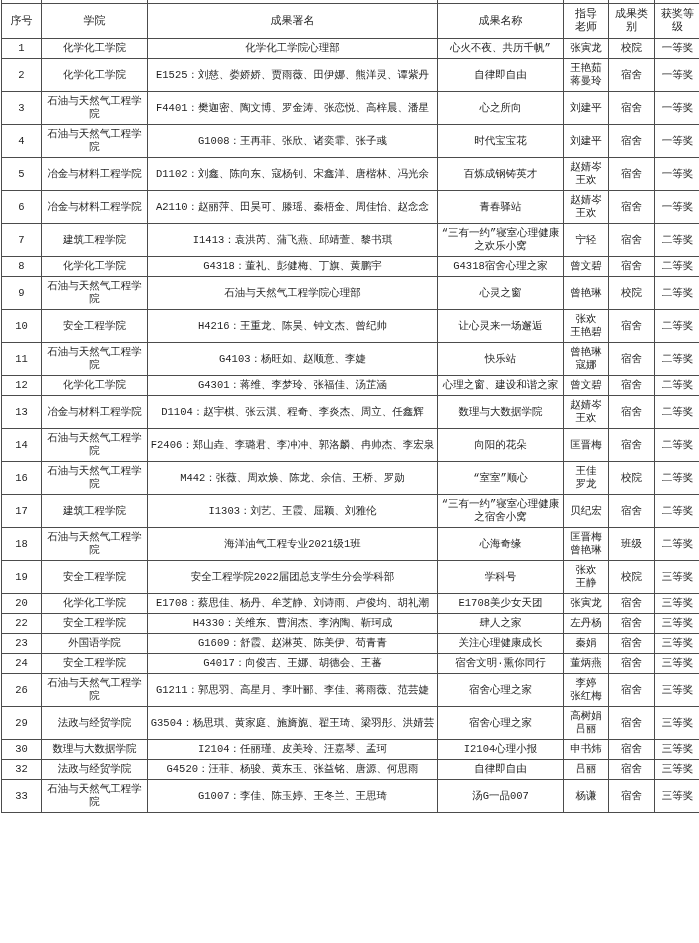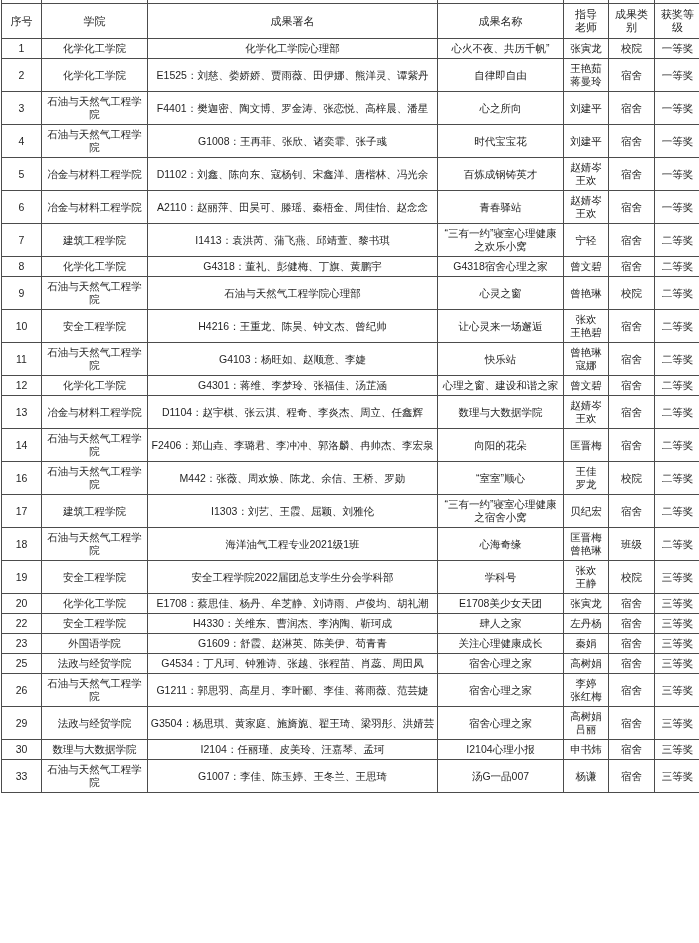--- a/index.html
+++ b/index.html
@@ -1,21 +1,21 @@
 <!DOCTYPE html>
 <html><head>
 <meta charset="utf-8">
 <style>
   html, body { margin: 0; padding: 0; background: #ffffff; }
   .page {
     width: 699px;
     height: 943px;
     overflow: hidden;
     background: #ffffff;
-    font-family: Liberation Sans, sans-serif;
+    font-family: Liberation Mono, monospace;
     position: relative;
   }
   table.results {
     border-collapse: collapse;
     table-layout: fixed;
     width: 697px;
     margin-left: 1px;
     margin-top: -1px;
   }
   table.results td, table.results th {
@@ -269,25 +269,25 @@
         <tr>
           <td class="seq">23</td>
           <td class="college">外国语学院</td>
           <td class="signature">G1609：舒霞、赵淋英、陈美伊、苟青青</td>
           <td class="name">关注心理健康成长</td>
           <td class="teacher">秦娟</td>
           <td class="category">宿舍</td>
           <td class="award">三等奖</td>
         </tr>
         <tr>
-          <td class="seq">25</td>
-          <td class="college">法政与经贸学院</td>
-          <td class="signature">G4534：丁凡珂、钟雅诗、张越、张程苗、肖蕊、周田凤</td>
-          <td class="name">宿舍心理之家</td>
-          <td class="teacher">高树娟</td>
+          <td class="seq">24</td>
+          <td class="college">安全工程学院</td>
+          <td class="signature">G4017：向俊吉、王娜、胡德会、王蕃</td>
+          <td class="name">宿舍文明·熏你同行</td>
+          <td class="teacher">董炳燕</td>
           <td class="category">宿舍</td>
           <td class="award">三等奖</td>
         </tr>
         <tr>
           <td class="seq">26</td>
           <td class="college">石油与天然气工程学院</td>
           <td class="signature">G1211：郭思羽、高星月、李叶郦、李佳、蒋雨薇、范芸婕</td>
           <td class="name">宿舍心理之家</td>
           <td class="teacher">李婷
 张红梅</td>
@@ -307,20 +307,29 @@
         <tr>
           <td class="seq">30</td>
           <td class="college">数理与大数据学院</td>
           <td class="signature">I2104：任丽瑾、皮美玲、汪嘉琴、孟珂</td>
           <td class="name">I2104心理小报</td>
           <td class="teacher">申书炜</td>
           <td class="category">宿舍</td>
           <td class="award">三等奖</td>
         </tr>
         <tr>
+          <td class="seq">32</td>
+          <td class="college">法政与经贸学院</td>
+          <td class="signature">G4520：汪菲、杨骏、黄东玉、张益铭、唐源、何思雨</td>
+          <td class="name">自律即自由</td>
+          <td class="teacher">吕丽</td>
+          <td class="category">宿舍</td>
+          <td class="award">三等奖</td>
+        </tr>
+        <tr>
           <td class="seq">33</td>
           <td class="college">石油与天然气工程学院</td>
           <td class="signature">G1007：李佳、陈玉婷、王冬兰、王思琦</td>
           <td class="name">汤G一品007</td>
           <td class="teacher">杨谦</td>
           <td class="category">宿舍</td>
           <td class="award">三等奖</td>
         </tr>
       </tbody>
   </table>

